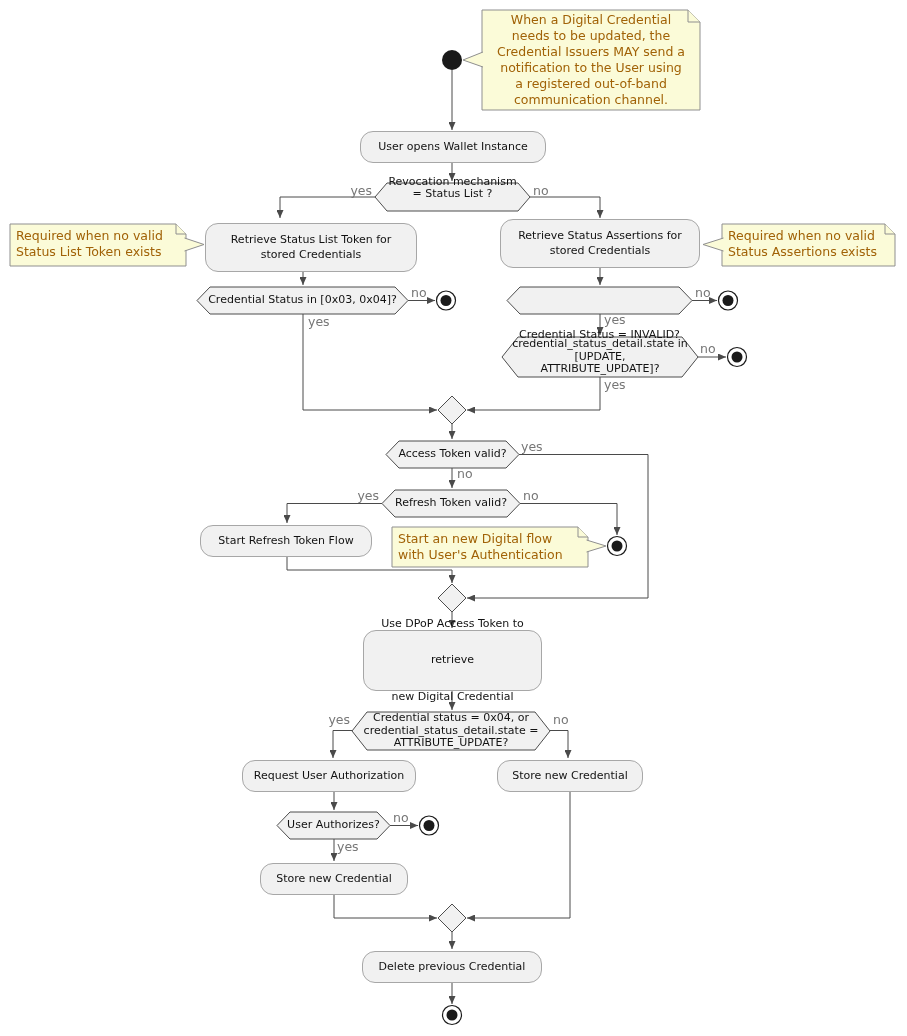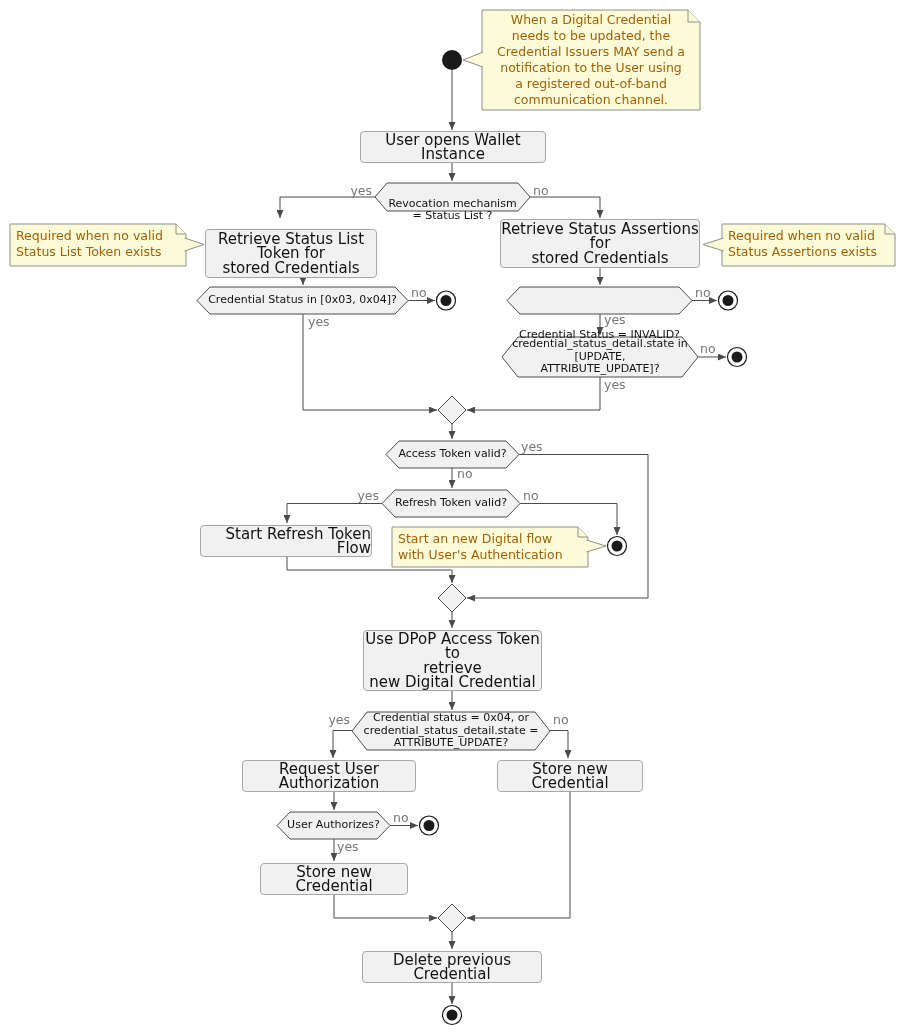--- a/index.html
+++ b/index.html
@@ -8,23 +8,23 @@
     font-family:"DejaVu Sans","Liberation Sans",sans-serif; color:#121212;
     overflow:hidden;
   }
   svg.layer { position:absolute; left:0; top:0; }
   .edge { fill:none; stroke:#4a4a4a; stroke-width:1; }
   .hex { fill:#f1f1f1; stroke:#4d4d4d; stroke-width:1; }
   .diamond { fill:#f1f1f1; stroke:#4d4d4d; stroke-width:1; }
   .noteshape { fill:#fbfbd8; stroke:#8f8f8f; stroke-width:1; }
   .box {
     position:absolute; box-sizing:border-box; background:#f1f1f1;
-    border:1px solid #a7a7a7; border-radius:4px;
+    border:1px solid #a7a7a7; border-radius:13px;
     display:flex; flex-direction:column; align-items:center; justify-content:center;
-    font-size:15px; line-height:14.5px; text-align:center; color:#121212;
+    font-size:11px; line-height:14.5px; text-align:center; color:#121212;
   }
   .hexlabel {
     position:absolute; box-sizing:border-box;
     display:flex; flex-direction:column; align-items:center; justify-content:center;
     font-size:11px; line-height:12.5px; text-align:center; color:#121212;
   }
   .notetext { position:absolute; font-size:12.5px; line-height:16px; color:#a16207; }
   .notetext.center { text-align:center; width:214px; }
   .elabel { position:absolute; font-size:12.5px; line-height:13px; color:#767676; }
   .r { text-align:right; }
@@ -151,50 +151,50 @@
     <div>Status Assertions exists</div>
   </div>
   <div class="notetext" style="left:398px;top:531px;">
     <div>Start an new Digital flow</div>
     <div>with User's Authentication</div>
   </div>
 
   <div class="box" style="left:360px;top:131px;width:186px;height:32px;">
     <div>User opens Wallet Instance</div>
   </div>
-  <div class="box" style="left:205px;top:229px;width:172px;height:49px;">
+  <div class="box" style="left:205px;top:223px;width:212px;height:49px;">
     <div>Retrieve Status List Token for</div>
     <div>stored Credentials</div>
   </div>
   <div class="box" style="left:500px;top:219px;width:200px;height:49px;">
     <div>Retrieve Status Assertions for</div>
     <div>stored Credentials</div>
   </div>
   <div class="box" style="left:200px;top:525px;width:172px;height:32px;text-align:right;">
     <div>Start Refresh Token Flow</div>
   </div>
-  <div class="box" style="left:363px;top:630px;width:179px;height:61px;">
+  <div class="box" style="left:363px;top:630px;width:179px;height:61px;gap:22px;">
     <div>Use DPoP Access Token to</div>
     <div>retrieve</div>
     <div>new Digital Credential</div>
   </div>
   <div class="box" style="left:242px;top:760px;width:174px;height:32px;">
     <div>Request User Authorization</div>
   </div>
   <div class="box" style="left:497px;top:760px;width:146px;height:32px;">
     <div>Store new Credential</div>
   </div>
   <div class="box" style="left:260px;top:863px;width:148px;height:32px;">
     <div>Store new Credential</div>
   </div>
   <div class="box" style="left:362px;top:951px;width:180px;height:32px;">
     <div>Delete previous Credential</div>
   </div>
 
-  <div class="hexlabel" style="left:375px;top:196px;width:155px;height:28px;">
+  <div class="hexlabel" style="left:375px;top:174px;width:155px;height:28px;">
     <div>Revocation mechanism</div>
     <div>= Status List ?</div>
   </div>
   <div class="hexlabel" style="left:197px;top:287px;width:211px;height:27px;">
     <div>Credential Status in [0x03, 0x04]?</div>
   </div>
   <div class="hexlabel" style="left:507px;top:287px;width:185px;height:27px;margin-top:35px;">
     <div>Credential Status = INVALID?</div>
   </div>
   <div class="hexlabel" style="left:502px;top:337px;width:196px;height:40px;">

